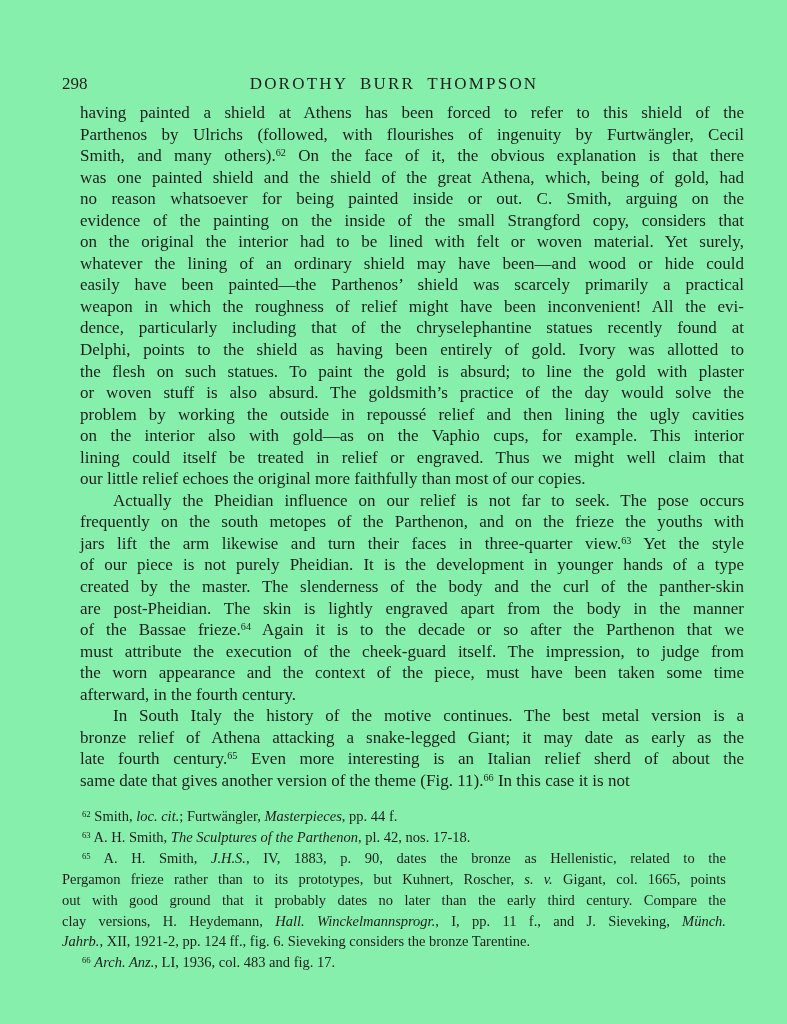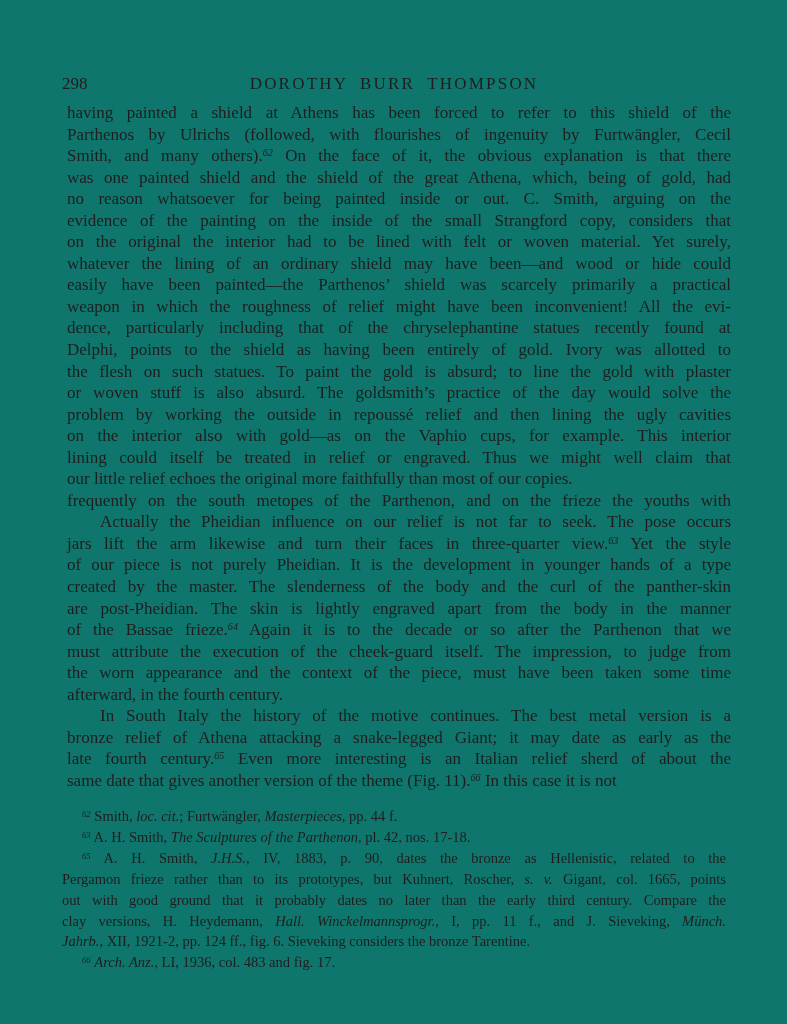--- a/index.html
+++ b/index.html
@@ -1,20 +1,20 @@
 <!DOCTYPE html>
 <html><head>
 <meta charset="utf-8">
 <style>
   html, body { margin: 0; padding: 0; background: #ffffff; }
   .page {
     position: relative;
     width: 787px;
     height: 1024px;
-    background: #0f766e;
+    background: #86efac;
     color: #1e1e1e;
     font-family: "Liberation Serif", serif;
     overflow: hidden;
   }
   .content {
     position: absolute;
     left: 62px;
     top: 0;
     width: 664px;
   }
@@ -33,21 +33,21 @@
   }
   .running-head {
     text-align: center;
     font-size: 17px;
     letter-spacing: 2.2px;
     word-spacing: 6px;
   }
   .body-text {
     position: absolute;
     top: 102px;
-    left: 5px;
+    left: 18px;
     width: 664px;
     font-size: 17px;
     line-height: 21.55px;
   }
   .footnotes {
     position: absolute;
     top: 806px;
     left: 0;
     width: 664px;
     font-size: 14.5px;
@@ -62,21 +62,20 @@
     text-align-last: left;
     -moz-text-align-last: left;
   }
   .body-text .tline.first-indent { text-indent: 33px; }
   .footnotes .tline.first-indent { text-indent: 20px; }
   sup {
     font-size: 0.60em;
     line-height: 0;
     vertical-align: 0.5em;
     letter-spacing: 0;
-    font-style: italic;
   }
   i { }
 </style>
 </head>
 <body>
 
 <div class="page">
   <div class="content">
     <div class="header">
       <span class="page-number">298</span>
@@ -97,22 +96,22 @@
           <div class="tline">dence, particularly including that of the chryselephantine statues recently found at</div>
           <div class="tline">Delphi, points to the shield as having been entirely of gold. Ivory was allotted to</div>
           <div class="tline">the flesh on such statues. To paint the gold is absurd; to line the gold with plaster</div>
           <div class="tline">or woven stuff is also absurd. The goldsmith’s practice of the day would solve the</div>
           <div class="tline">problem by working the outside in repoussé relief and then lining the ugly cavities</div>
           <div class="tline">on the interior also with gold—as on the Vaphio cups, for example. This interior</div>
           <div class="tline">lining could itself be treated in relief or engraved. Thus we might well claim that</div>
           <div class="tline last">our little relief echoes the original more faithfully than most of our copies.</div>
         </div>
         <div>
+          <div class="tline first-indent">Actually the Pheidian influence on our relief is not far to seek. The pose occurs</div>
           <div class="tline">frequently on the south metopes of the Parthenon, and on the frieze the youths with</div>
-          <div class="tline first-indent">Actually the Pheidian influence on our relief is not far to seek. The pose occurs</div>
           <div class="tline">jars lift the arm likewise and turn their faces in three-quarter view.<sup>63</sup> Yet the style</div>
           <div class="tline">of our piece is not purely Pheidian. It is the development in younger hands of a type</div>
           <div class="tline">created by the master. The slenderness of the body and the curl of the panther-skin</div>
           <div class="tline">are post-Pheidian. The skin is lightly engraved apart from the body in the manner</div>
           <div class="tline">of the Bassae frieze.<sup>64</sup> Again it is to the decade or so after the Parthenon that we</div>
           <div class="tline">must attribute the execution of the cheek-guard itself. The impression, to judge from</div>
           <div class="tline">the worn appearance and the context of the piece, must have been taken some time</div>
           <div class="tline last">afterward, in the fourth century.</div>
         </div>
         <div>

